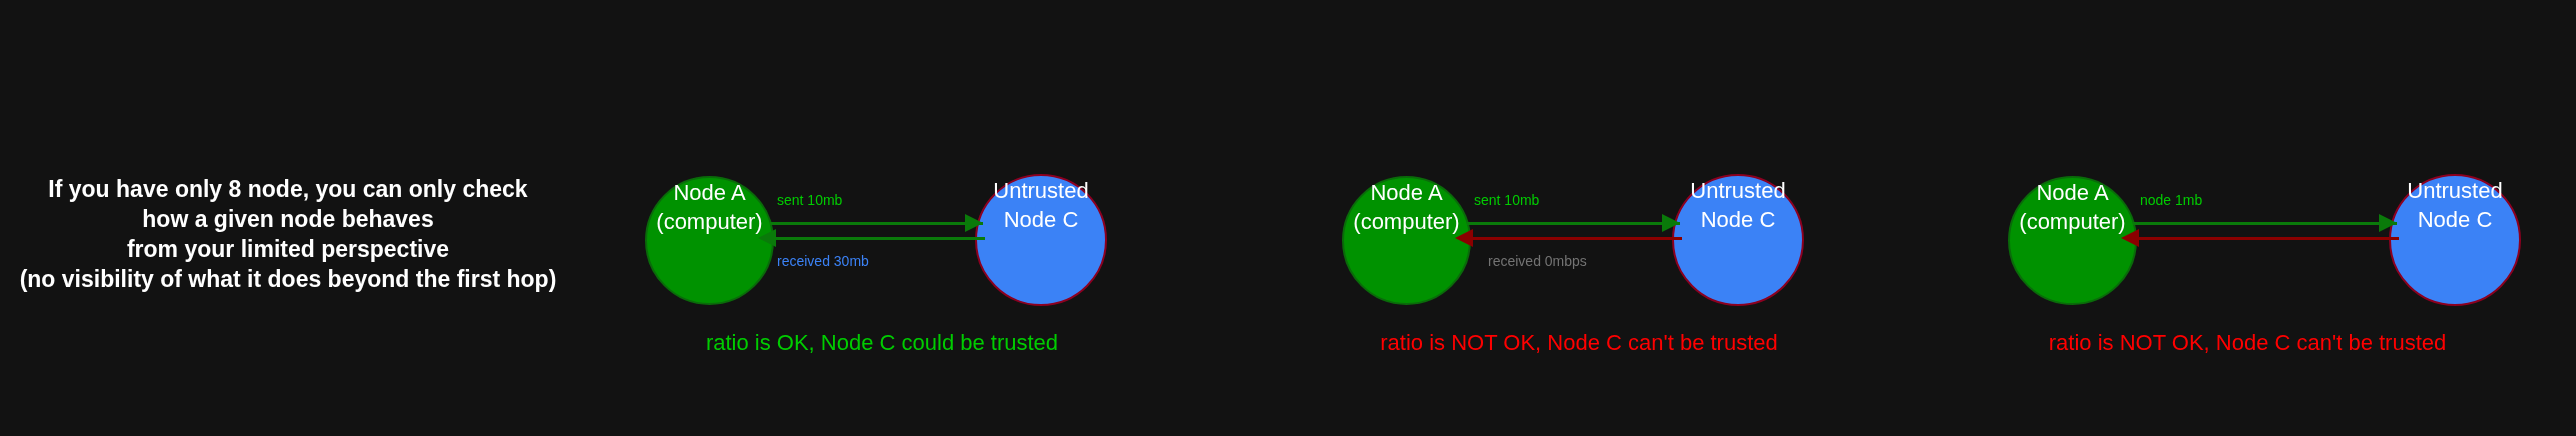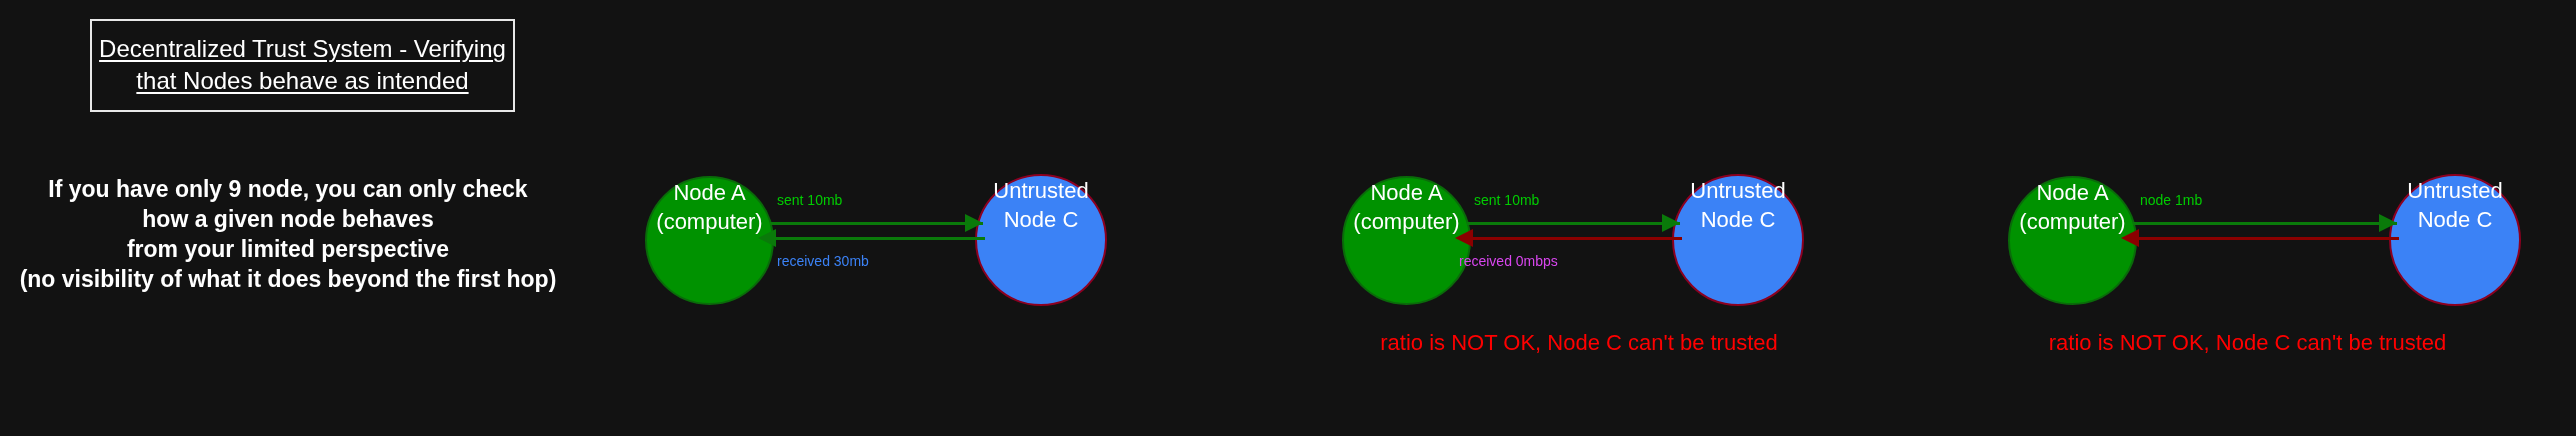--- a/index.html
+++ b/index.html
@@ -121,26 +121,22 @@
     line-height: 25.4px;
     white-space: nowrap;
     text-align: center;
   }
 </style>
 </head>
 <body>
 
 <div id="stage">
 
-  <div class="title-box">
-    <div class="title-text">Decentralized Trust System - Verifying
-that Nodes behave as intended</div>
-  </div>
-
-  <div class="intro">If you have only 9 node, you can only check
+
+  <div class="intro">If you have only 8 node, you can only check
 how a given node behaves
 from your limited perspective
 (no visibility of what it does beyond the first hop)</div>
 
   <div class="group" style="left:645px; width:474px;">
     <div class="node node-a">
       <span>Node A
 (computer)</span>
     </div>
     <div class="node node-c" style="left:330px;">
@@ -149,39 +145,40 @@
     </div>
 
     <div class="arrow-line" style="left:125px; top:222px; width:213px; background:#0a7a0a;"></div>
     <div class="arrow-head head-right" style="left:320px; top:214px; border-left-color:#0a7a0a;"></div>
     <div class="edge-label" style="left:132px; top:188px; color:#00cc00;">sent 10mb</div>
 
     <div class="arrow-line" style="left:127px; top:237px; width:213px; background:#0a7a0a;"></div>
     <div class="arrow-head head-left" style="left:113px; top:229px; border-right-color:#0a7a0a;"></div>
     <div class="edge-label" style="left:132px; top:249px; color:#3b82f6;">received 30mb</div>
 
+    <div class="caption" style="left:0px; top:330px; width:474px; color:#00cc00;">ratio is OK, Node C could be trusted</div>
   </div>
 
   <div class="group" style="left:1342px; width:474px;">
     <div class="node node-a">
       <span>Node A
 (computer)</span>
     </div>
     <div class="node node-c" style="left:330px;">
       <span>Untrusted
 Node C</span>
     </div>
 
     <div class="arrow-line" style="left:125px; top:222px; width:213px; background:#0a7a0a;"></div>
     <div class="arrow-head head-right" style="left:320px; top:214px; border-left-color:#0a7a0a;"></div>
     <div class="edge-label" style="left:132px; top:188px; color:#00cc00;">sent 10mb</div>
 
     <div class="arrow-line" style="left:127px; top:237px; width:213px; background:#8b0000;"></div>
     <div class="arrow-head head-left" style="left:113px; top:229px; border-right-color:#8b0000;"></div>
-    <div class="edge-label" style="left:117px; top:249px; color:#d946ef;">received 0mbps</div>
+    <div class="edge-label" style="left:146px; top:249px; color:#737373;">received 0mbps</div>
 
     <div class="caption" style="left:0px; top:330px; width:474px; color:#ff0000;">ratio is NOT OK, Node C can't be trusted</div>
   </div>
 
   <div class="group" style="left:2008px; width:513px;">
     <div class="node node-a">
       <span>Node A
 (computer)</span>
     </div>
     <div class="node node-c" style="left:381px;">

